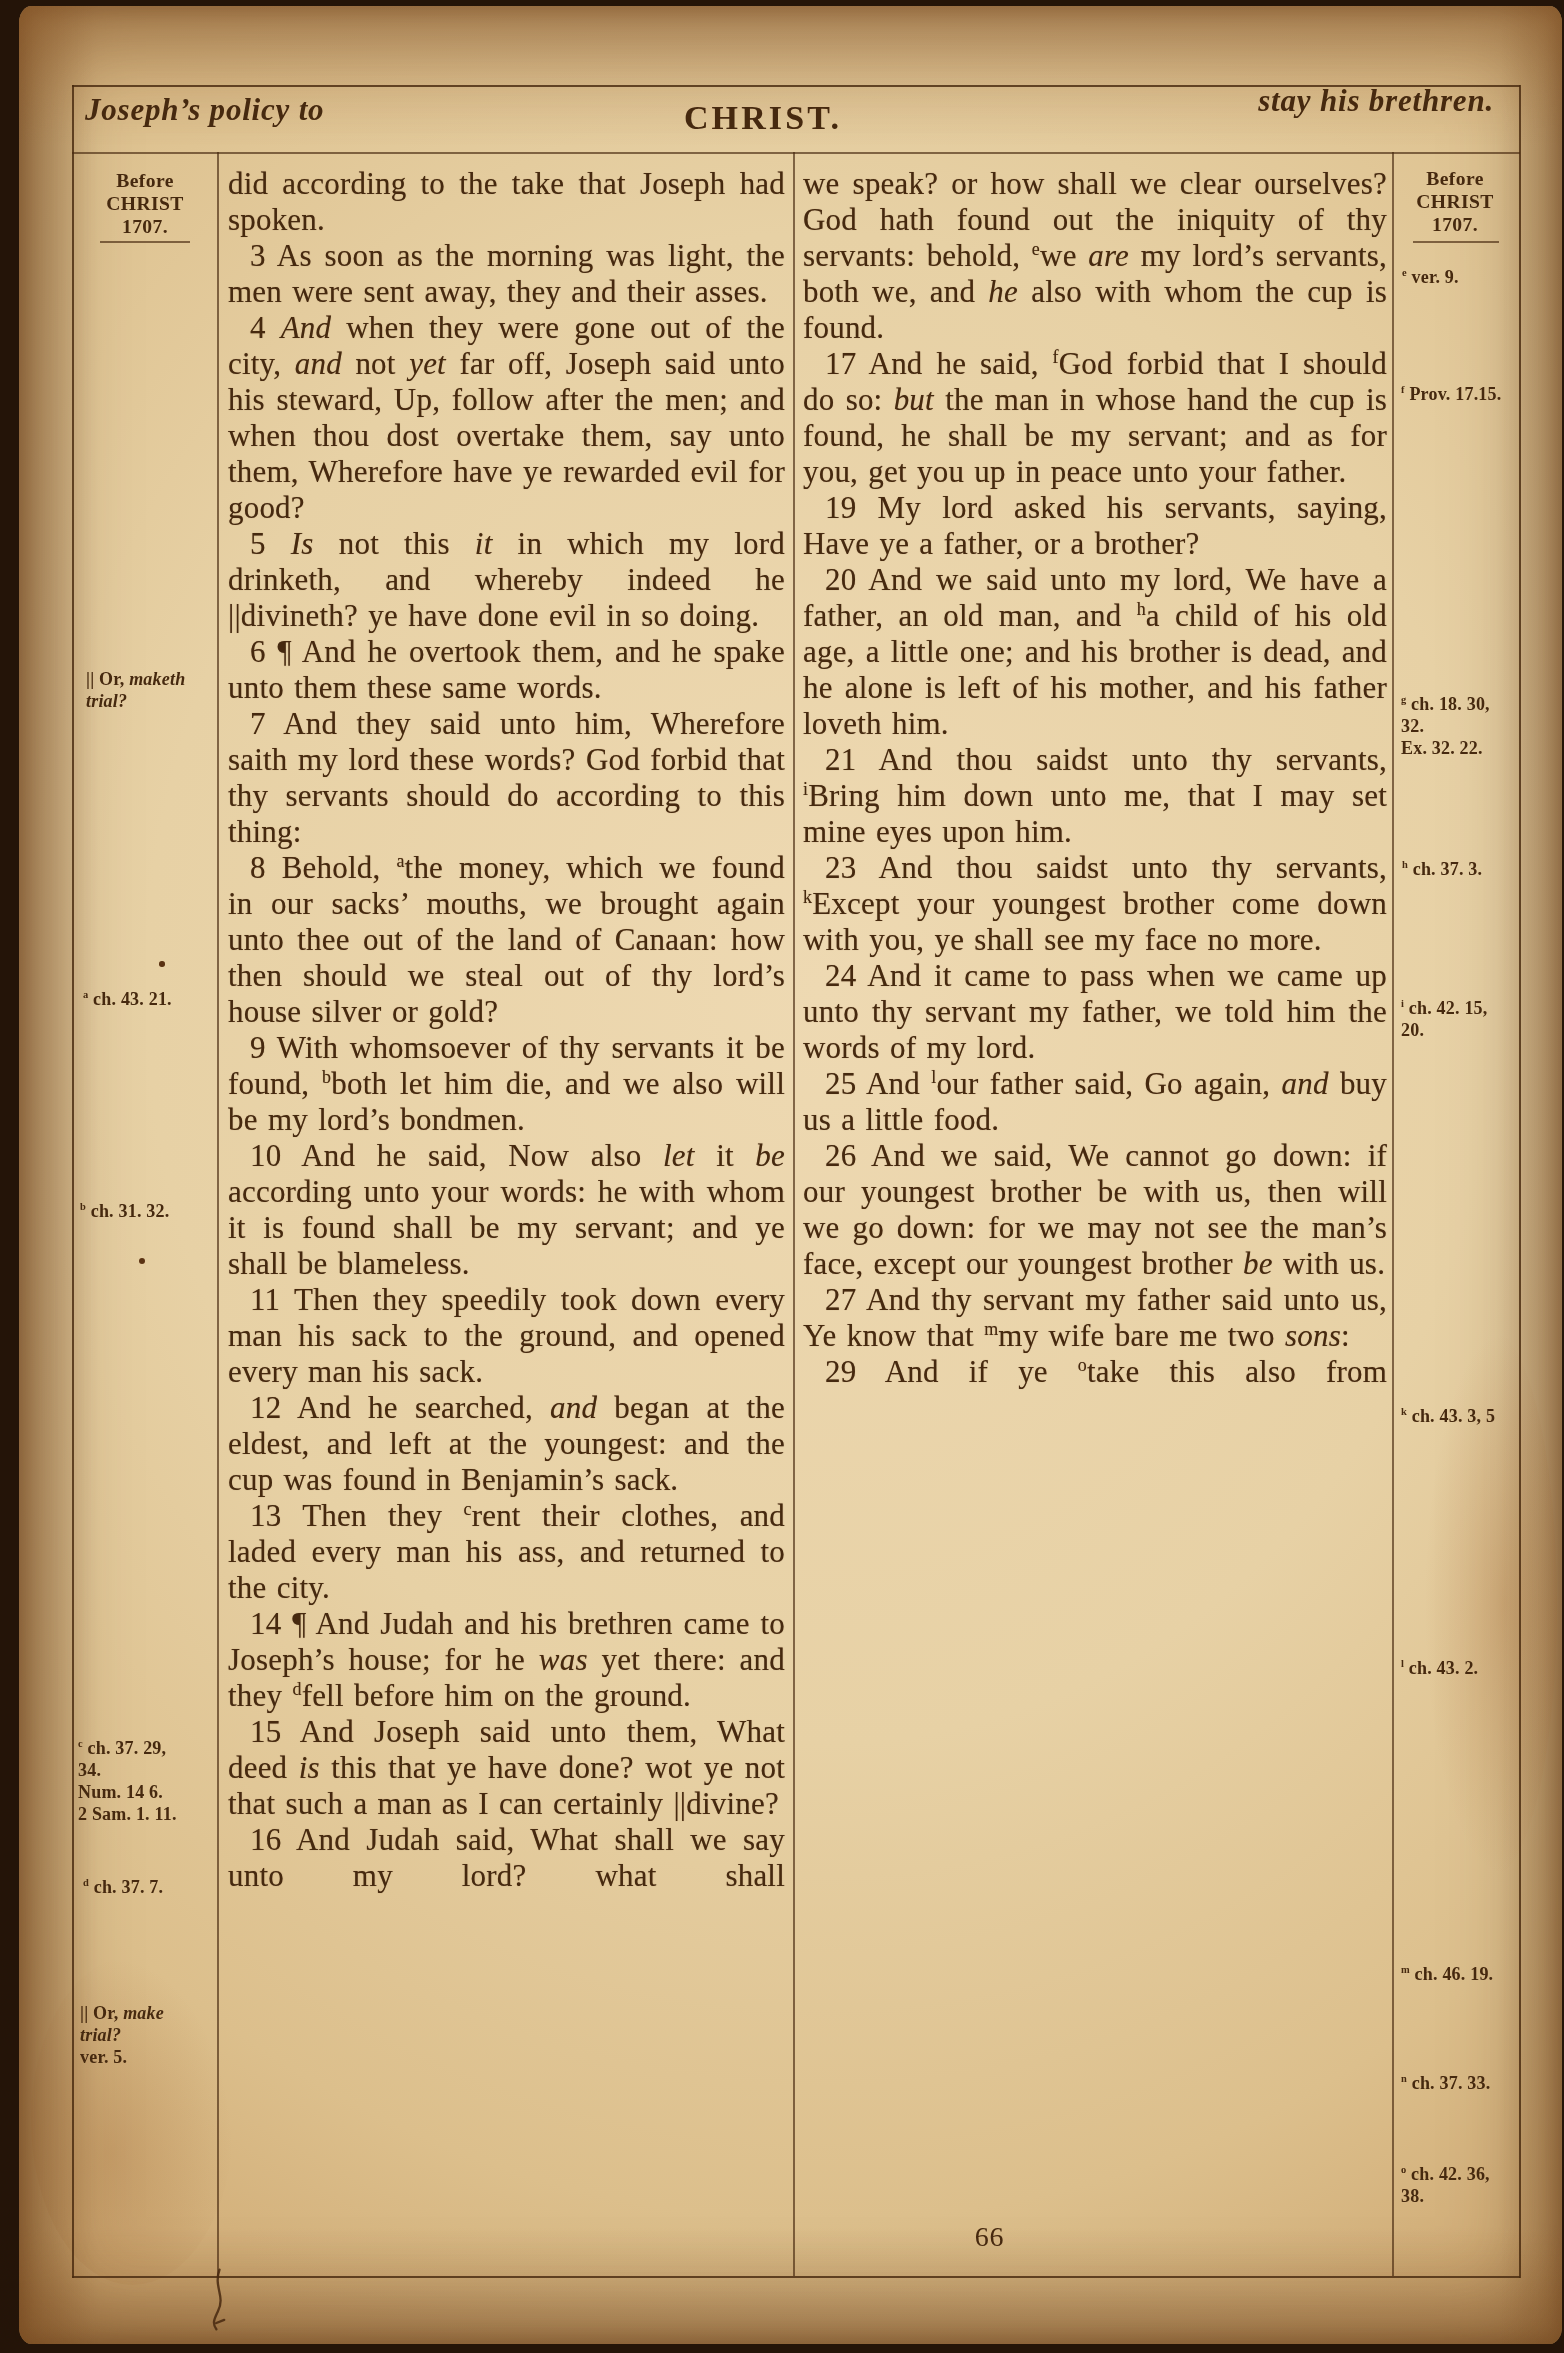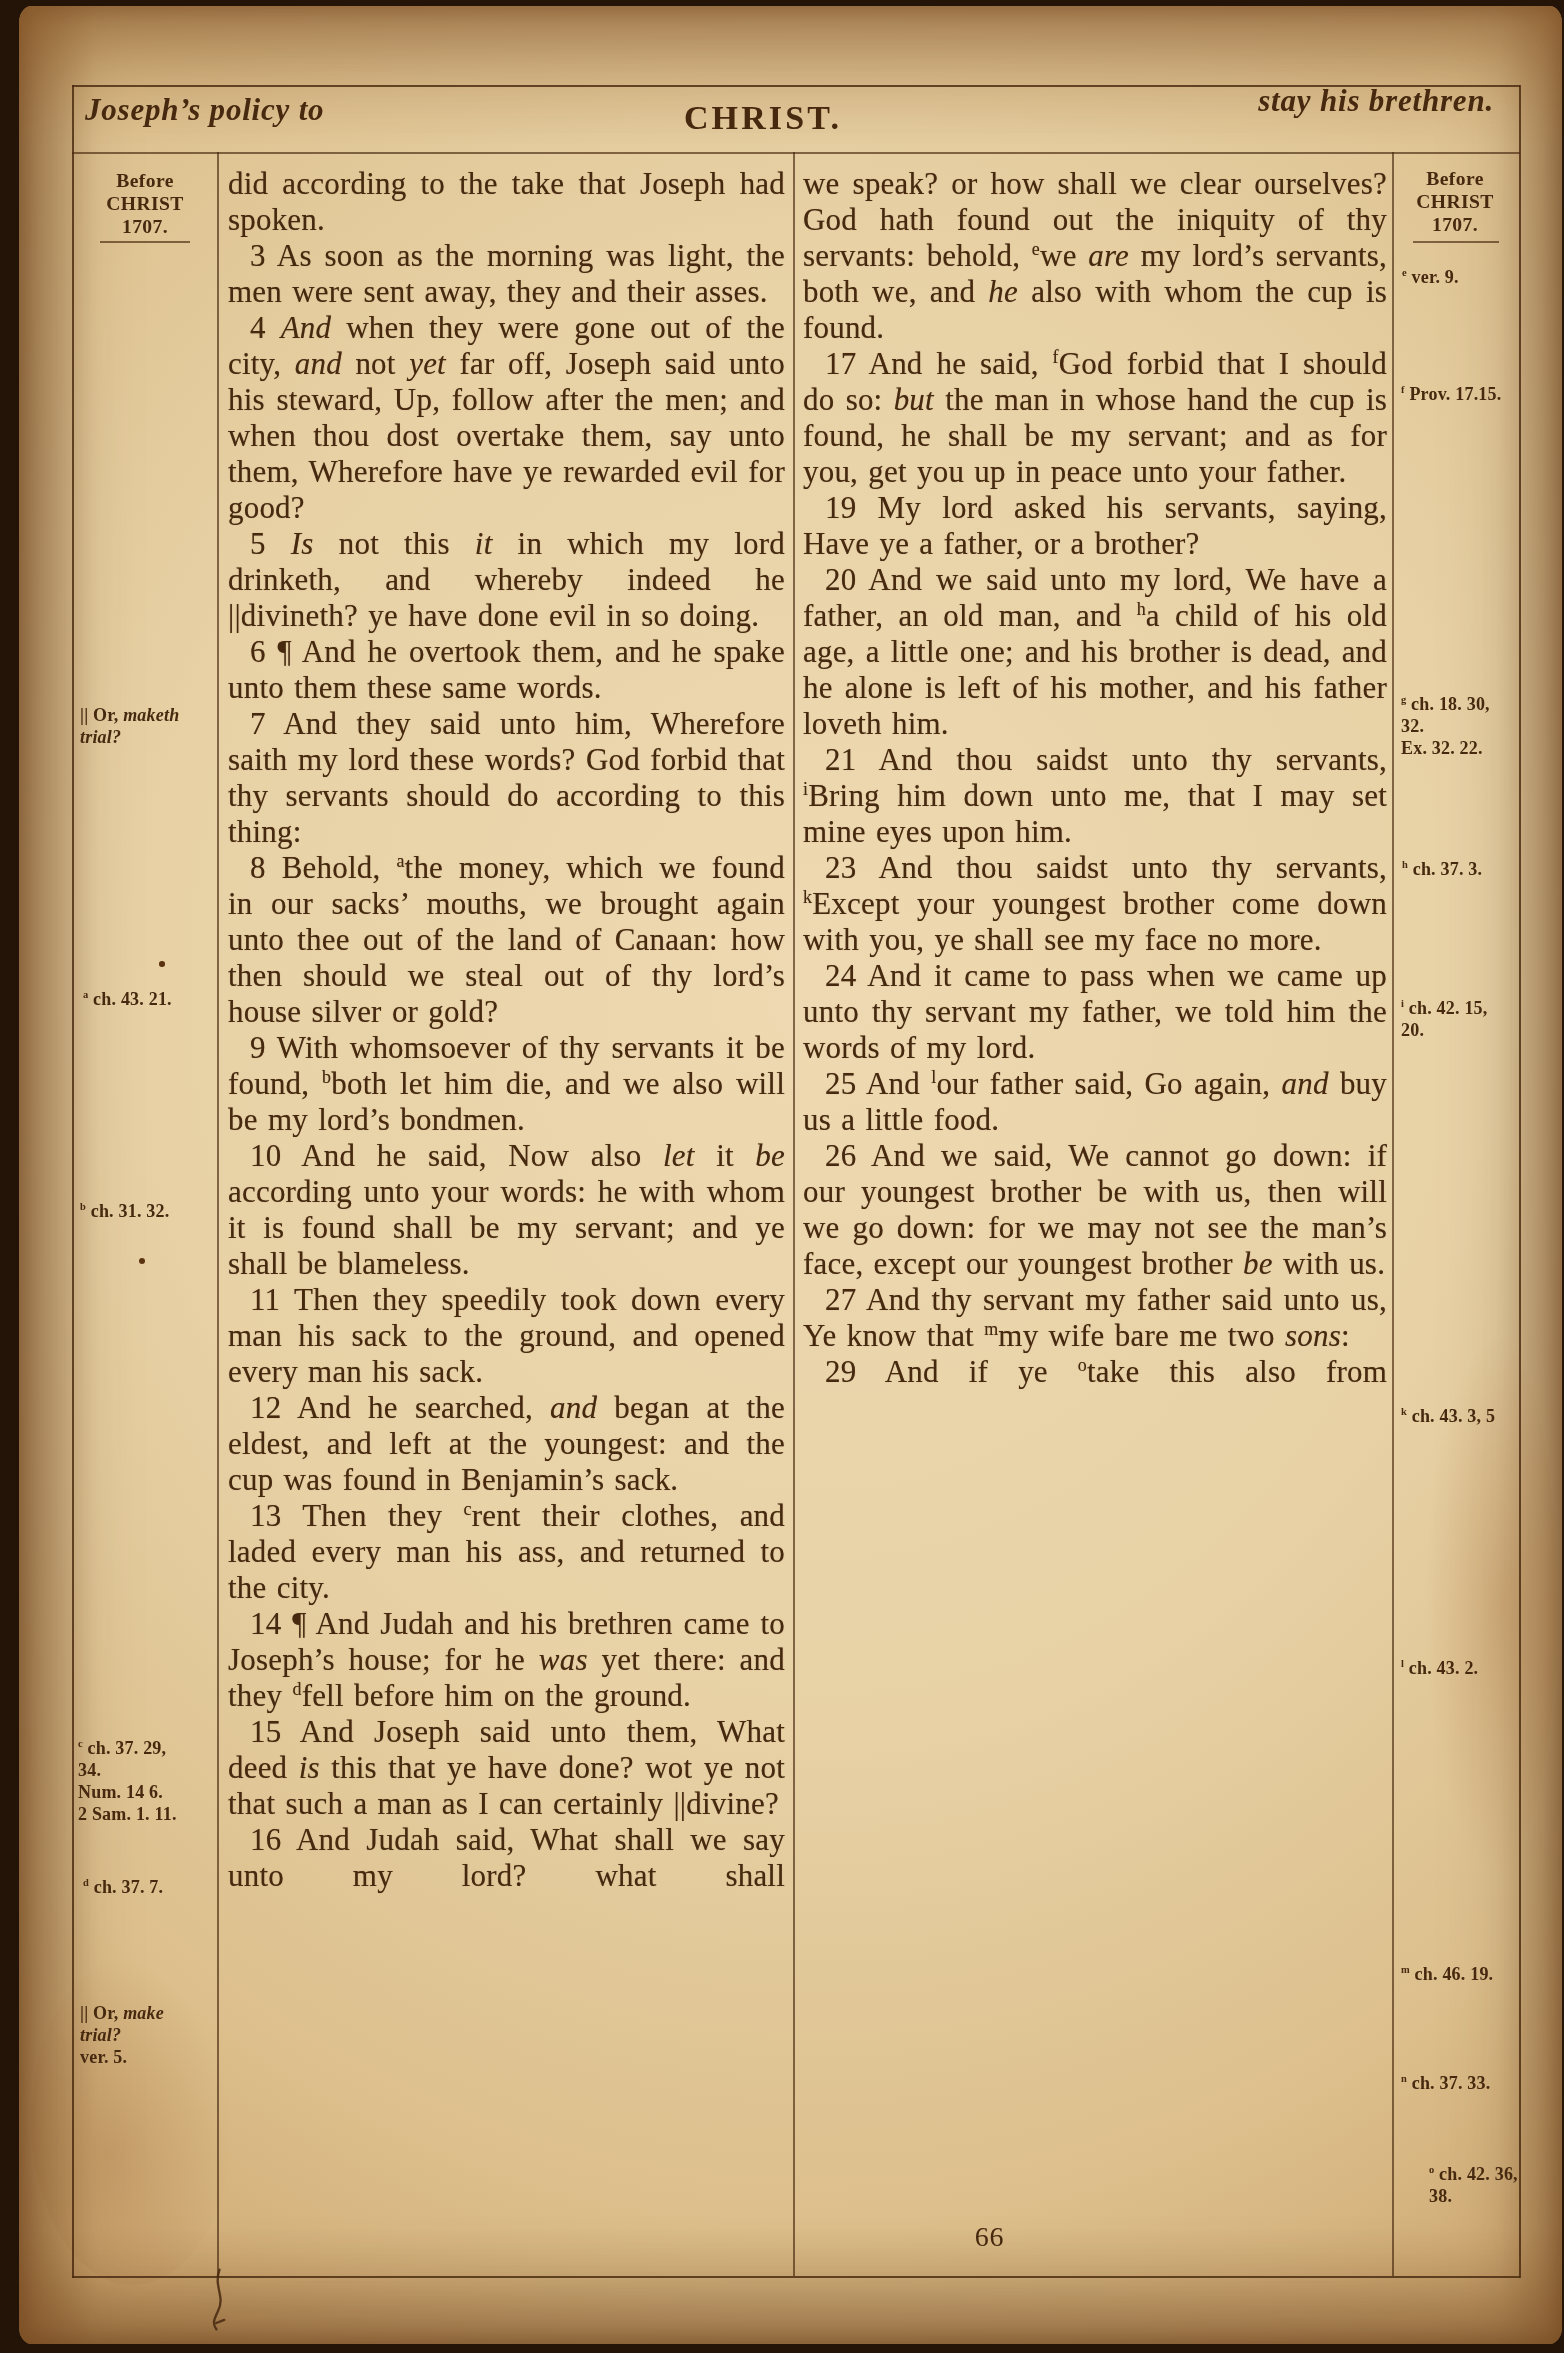--- a/index.html
+++ b/index.html
@@ -98,21 +98,21 @@
 </div>
 <div class="rule soft" style="left:100px;top:241px;width:90px;height:1.6px;"></div>
 
 <div class="bc-heading ink" style="left:1394px;top:167px;width:122px;">
   <div>Before</div>
   <div>CHRIST</div>
   <div>1707.</div>
 </div>
 <div class="rule soft" style="left:1413px;top:241px;width:86px;height:1.6px;"></div>
 
-<div class="mnote ink" style="left:80px;top:668px;width:135px;margin-top:36px;">|| Or, <i>maketh
+<div class="mnote ink" style="left:86px;top:668px;width:135px;">|| Or, <i>maketh
 trial?</i></div>
 <div class="mnote ink" style="left:83px;top:988px;width:135px;"><sup>a</sup> ch. 43. 21.</div>
 <div class="mnote ink" style="left:80px;top:1200px;width:135px;"><sup>b</sup> ch. 31. 32.</div>
 <div class="mnote ink" style="left:78px;top:1737px;width:138px;"><sup>c</sup> ch. 37. 29,
 34.
 Num. 14 6.
 2 Sam. 1. 11.</div>
 <div class="mnote ink" style="left:83px;top:1876px;width:135px;"><sup>d</sup> ch. 37. 7.</div>
 <div class="mnote ink" style="left:80px;top:2002px;width:125px;">|| Or, <i>make
 trial?</i>
@@ -123,21 +123,21 @@
 <div class="mnote ink" style="left:1401px;top:693px;width:121px;"><sup>g</sup> ch. 18. 30,
 32.
 Ex. 32. 22.</div>
 <div class="mnote ink" style="left:1402px;top:858px;width:117px;"><sup>h</sup> ch. 37. 3.</div>
 <div class="mnote ink" style="left:1401px;top:997px;width:121px;"><sup>i</sup> ch. 42. 15,
 20.</div>
 <div class="mnote ink" style="left:1401px;top:1405px;width:125px;"><sup>k</sup> ch. 43. 3, 5</div>
 <div class="mnote ink" style="left:1401px;top:1657px;width:117px;"><sup>l</sup> ch. 43. 2.</div>
 <div class="mnote ink" style="left:1401px;top:1963px;width:121px;"><sup>m</sup> ch. 46. 19.</div>
 <div class="mnote ink" style="left:1401px;top:2072px;width:121px;"><sup>n</sup> ch. 37. 33.</div>
-<div class="mnote ink" style="left:1401px;top:2163px;width:125px;margin-left:28px;"><sup>o</sup> ch. 42. 36,
+<div class="mnote ink" style="left:1401px;top:2163px;width:125px;"><sup>o</sup> ch. 42. 36,
 38.</div>
 
 <div class="col ink" style="left:228px;width:557px;">
     <p class="verse cont">did according to the take that Joseph had spoken.</p>
     <p class="verse">3 As soon as the morning was light, the men were sent away, they and their asses.</p>
     <p class="verse">4 <i>And</i> when they were gone out of the city, <i>and</i> not <i>yet</i> far off, Joseph said unto his steward, Up, follow after the men; and when thou dost overtake them, say unto them, Wherefore have ye rewarded evil for good?</p>
     <p class="verse">5 <i>Is</i> not this <i>it</i> in which my lord drinketh, and whereby indeed he ||divineth? ye have done evil in so doing.</p>
     <p class="verse">6 ¶ And he overtook them, and he spake unto them these same words.</p>
     <p class="verse">7 And they said unto him, Wherefore saith my lord these words? God forbid that thy servants should do according to this thing:</p>
     <p class="verse">8 Behold, <sup>a</sup>the money, which we found in our sacks’ mouths, we brought again unto thee out of the land of Canaan: how then should we steal out of thy lord’s house silver or gold?</p>

